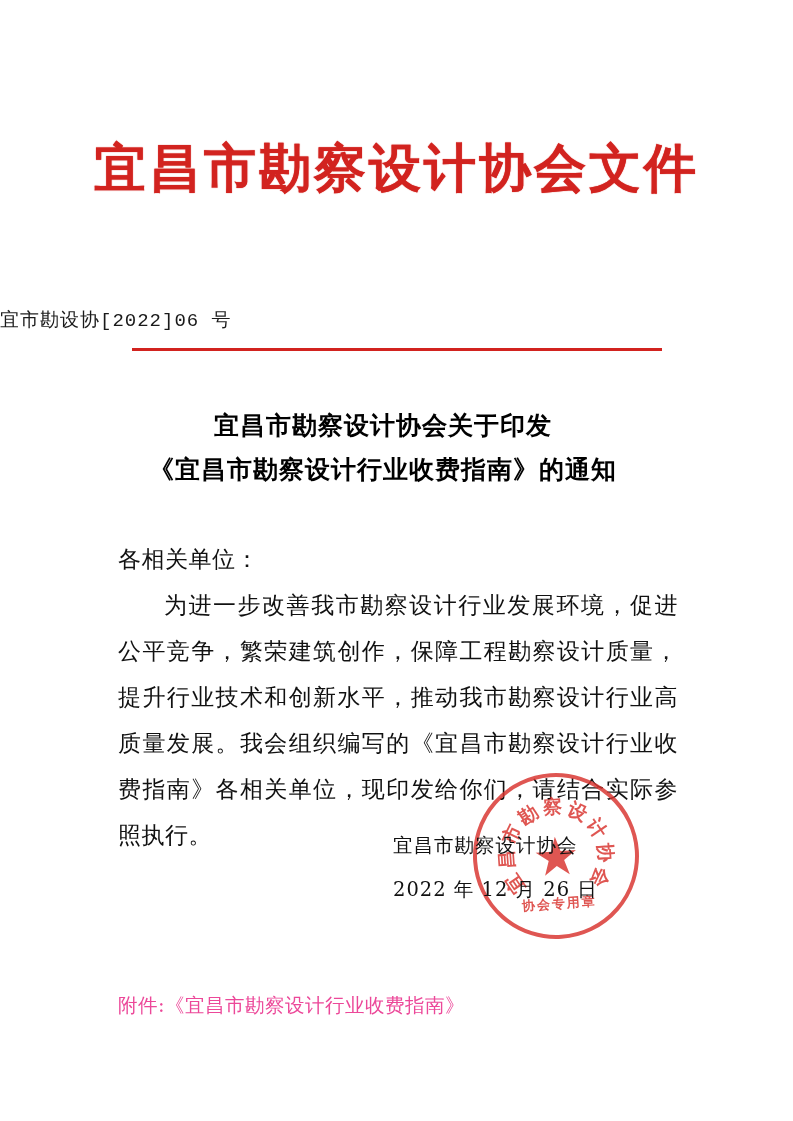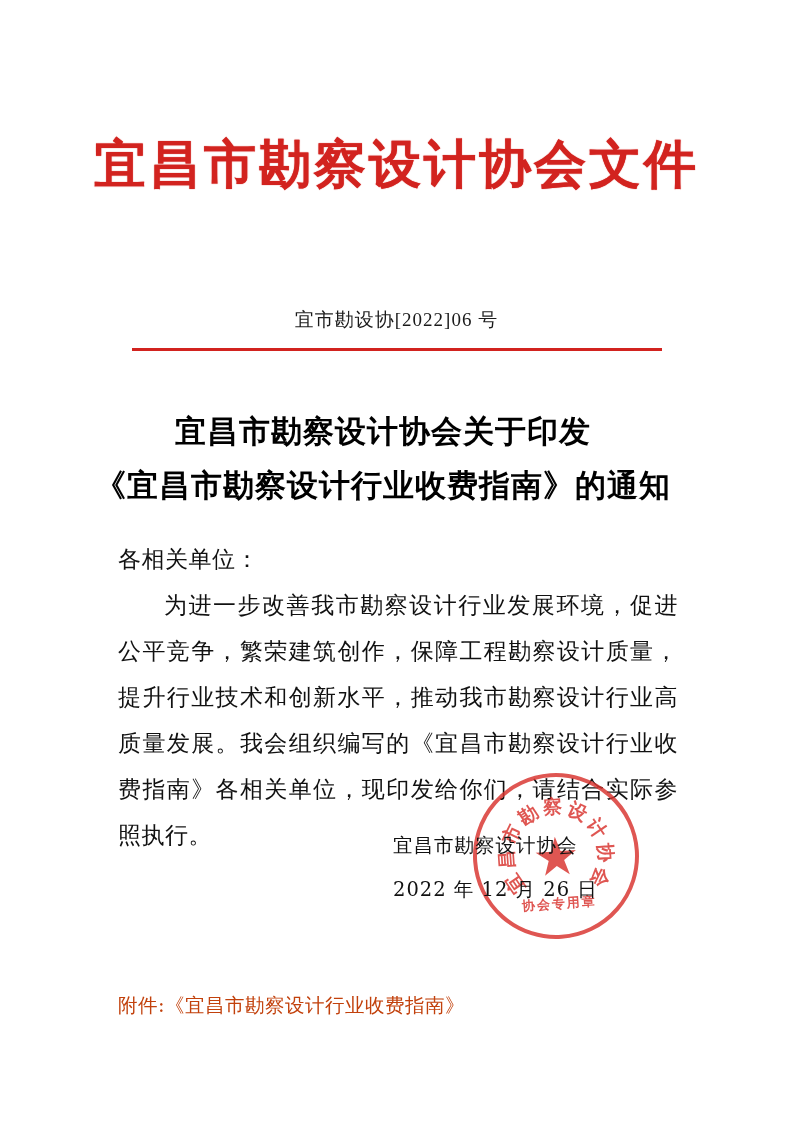--- a/index.html
+++ b/index.html
@@ -23,60 +23,59 @@
   }
 
   
   .doc-header {
     position: absolute;
     top: 138px;
     left: 0;
     width: 793px;
     text-align: center;
     color: #d2231f;
-    font-family: Liberation Mono, monospace;
+    font-family: Liberation Serif, serif;
     font-weight: 700;
     font-size: 52px;
     letter-spacing: 3px;
     line-height: 1.2;
     text-shadow: 0 0 1px #d2231f;
     white-space: nowrap;
   }
 
   
   .doc-number {
     position: absolute;
     top: 307px;
     left: 0;
     width: 793px;
-    text-align: center;
     font-size: 19px;
     letter-spacing: 1px;
     color: #1a1a1a;
-    font-family: Liberation Serif, serif;
+    font-family: Liberation Mono, monospace;
   }
 
   
   .red-rule {
     position: absolute;
     top: 348px;
     left: 132px;
     width: 530px;
     height: 3px;
     background: #d2231f;
   }
 
   
   .doc-title {
     position: absolute;
     top: 404px;
     left: 0;
     width: 766px;
     text-align: center;
-    font-size: 31px;
+    font-size: 25px;
     font-weight: 700;
     line-height: 1.75;
     letter-spacing: 1px;
     color: #000;
   }
   .doc-title .line {
     display: block;
   }
 
   
@@ -166,21 +165,21 @@
     font-weight: 700;
   }
 
   
   .attachment {
     position: absolute;
     top: 992px;
     left: 118px;
     font-size: 19.5px;
     letter-spacing: 0.5px;
-    color: #c2410c;
+    color: #ec4899;
   }
 </style>
 </head>
 <body>
 
 <div class="page">
 
   <div class="doc-header">宜昌市勘察设计协会文件</div>
 
   <div class="doc-number">宜市勘设协[2022]06 号</div>

